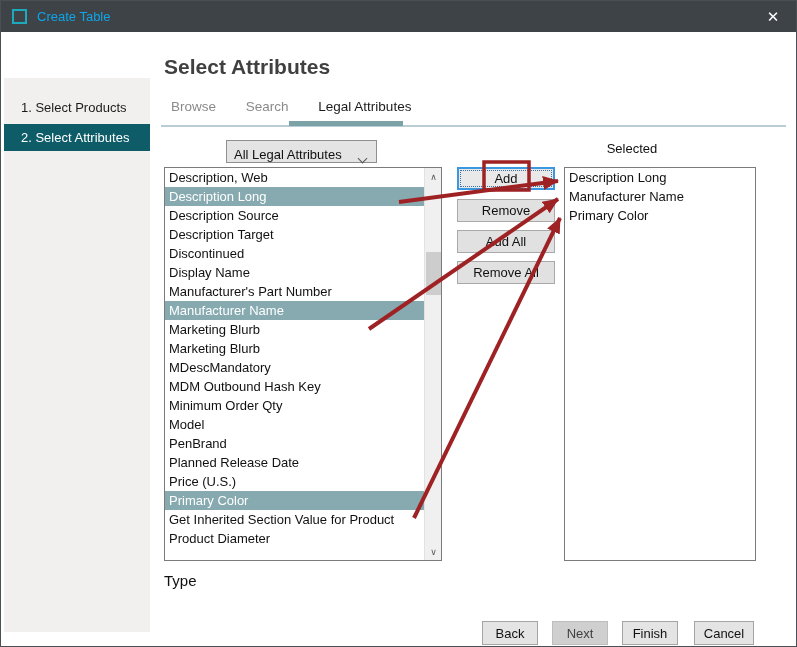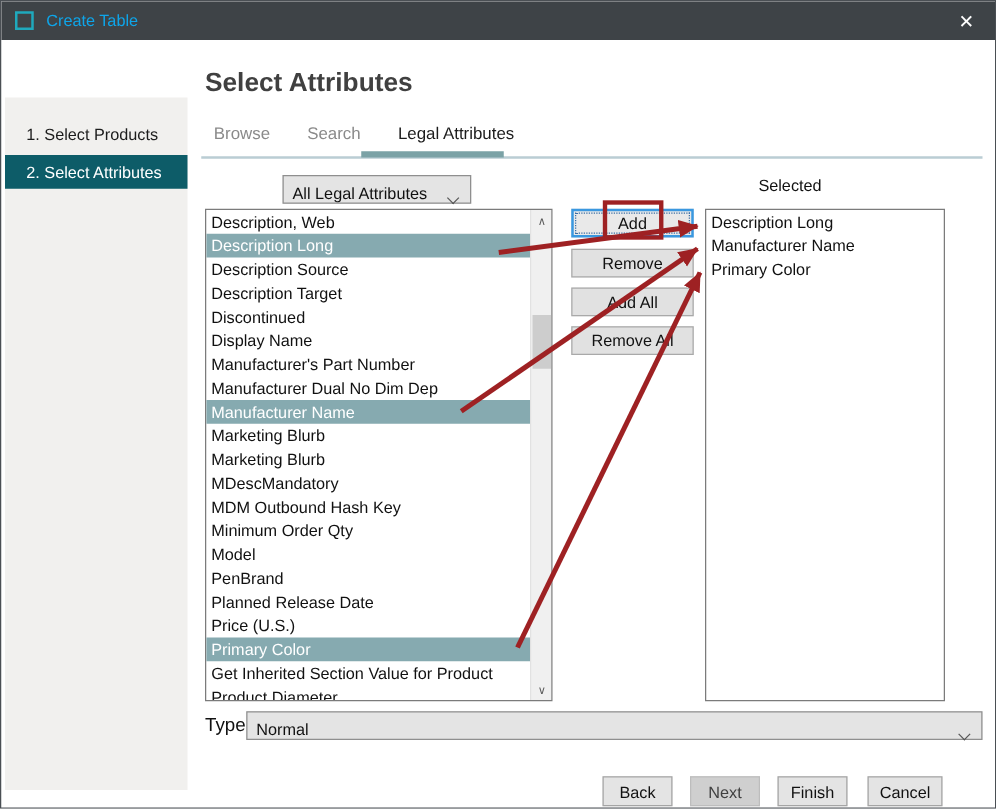--- a/index.html
+++ b/index.html
@@ -149,21 +149,20 @@
 
   <div class="listbox list-left">
     <div class="list-inner">
         <div class="list-item">Description, Web</div>
         <div class="list-item selected">Description Long</div>
         <div class="list-item">Description Source</div>
         <div class="list-item">Description Target</div>
         <div class="list-item">Discontinued</div>
         <div class="list-item">Display Name</div>
         <div class="list-item">Manufacturer's Part Number</div>
-        <div class="list-item">Manufacturer Dual No Dim Dep</div>
         <div class="list-item selected">Manufacturer Name</div>
         <div class="list-item">Marketing Blurb</div>
         <div class="list-item">Marketing Blurb</div>
         <div class="list-item">MDescMandatory</div>
         <div class="list-item">MDM Outbound Hash Key</div>
         <div class="list-item">Minimum Order Qty</div>
         <div class="list-item">Model</div>
         <div class="list-item">PenBrand</div>
         <div class="list-item">Planned Release Date</div>
         <div class="list-item">Price (U.S.)</div>
@@ -185,24 +184,20 @@
 
   <div class="listbox list-right">
     <div class="list-inner">
         <div class="list-item">Description Long</div>
         <div class="list-item">Manufacturer Name</div>
         <div class="list-item">Primary Color</div>
       </div>
   </div>
 
   <div class="type-label">Type</div>
-  <div class="combo type-combo">
-    <span class="combo-text">Normal</span>
-    <span class="chev"></span>
-  </div>
 
   <button class="footer-btn" style="left:481px;">Back</button>
   <button class="footer-btn disabled" style="left:551px;">Next</button>
   <button class="footer-btn" style="left:621px;">Finish</button>
   <button class="footer-btn" style="left:693px; width:60px;">Cancel</button>
 
   <svg class="anno-overlay" viewBox="0 0 797 647">
     <defs>
       <marker id="ah" markerUnits="userSpaceOnUse" markerWidth="18" markerHeight="16" refX="15" refY="7" orient="auto">
         <path class="anno-fill" d="M0,0 L16,7 L0,14 Z"></path>

